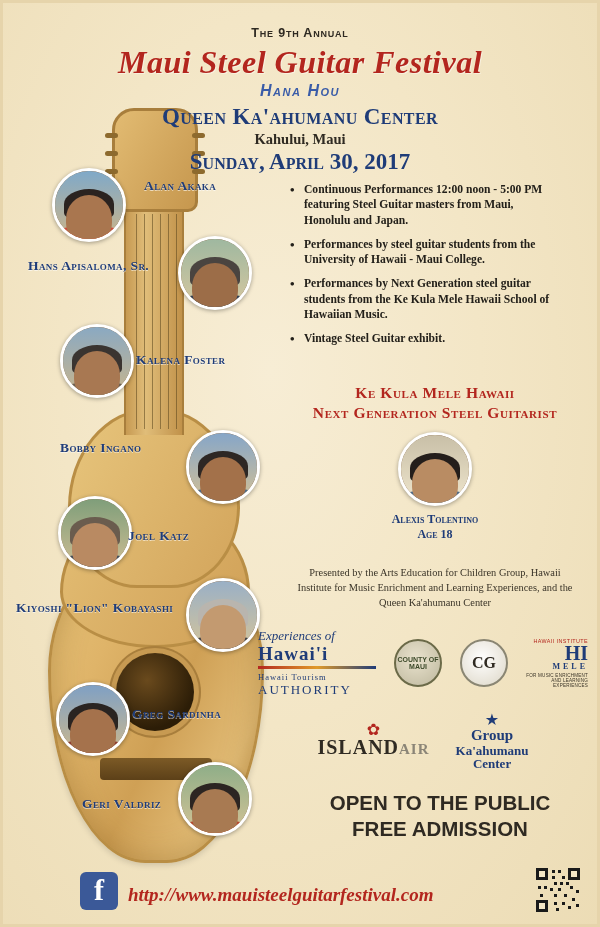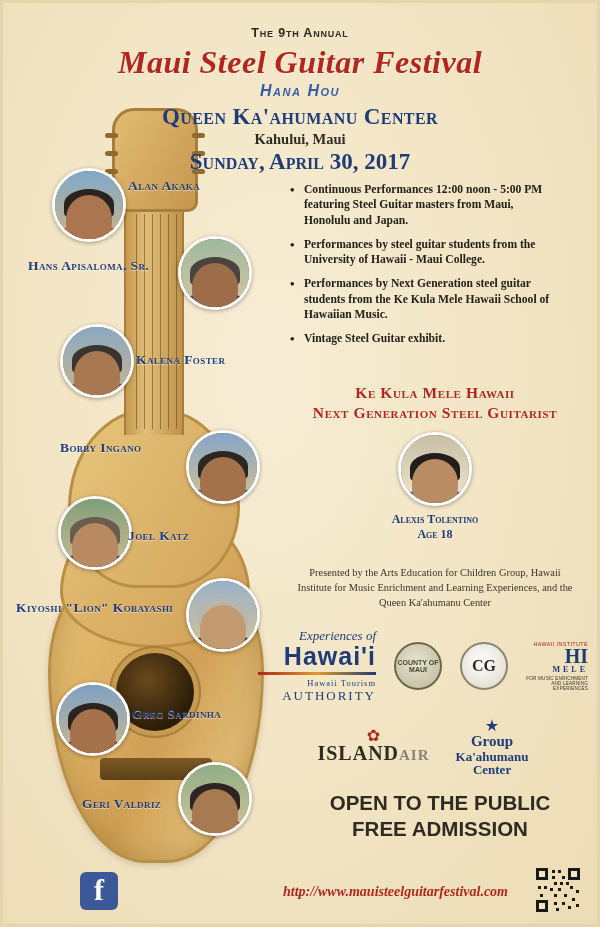--- a/index.html
+++ b/index.html
@@ -132,23 +132,23 @@
 
   
   .presented {
     position:absolute; left: 292px; top: 565px; width: 286px; text-align:center;
     font-size: 10.4px; line-height:1.45; color:#3a3428; font-family:"Liberation Serif", serif;
   }
 
   
   .sponsors { position:absolute; left: 258px; top: 628px; width: 330px; }
   .srow1 { display:flex; align-items:center; justify-content:space-between; }
-  .logo-exp { width: 118px; text-align:right; }
+  .logo-exp { width: 118px; text-align:left; }
   .logo-exp .l1 { font-family:"Liberation Serif", serif; font-style:italic; font-size:13px; color:#1f3c78; }
-  .logo-exp .l2 { font-family:Liberation Sans, sans-serif; font-weight:bold; font-size:25px; color:#1f3c78; letter-spacing:1px; line-height:1; }
+  .logo-exp .l2 { font-family:Liberation Serif, serif; font-weight:bold; font-size:19px; color:#1f3c78; letter-spacing:1px; line-height:1; }
   .logo-exp .bar { height:3px; background:linear-gradient(90deg,#b3261e,#e09a2a,#1f3c78); margin:3px 0; }
   .logo-exp .l3 { font-family:"Liberation Serif", serif; font-size:8.5px; color:#1f3c78; letter-spacing:1px; }
   .logo-exp .l4 { font-family:"Liberation Serif", serif; font-size:13px; color:#1f3c78; letter-spacing:2px; }
   .logo-seal {
     width: 48px; height: 48px; border-radius:50%;
     background: radial-gradient(circle at 45% 40%, #e9e2cd, #bdb79d);
     border:2px solid #6b6a48; display:flex; align-items:center; justify-content:center;
     font-size:7px; color:#3d4a2a; text-align:center; line-height:1.05; font-weight:bold;
   }
   .logo-cg {
@@ -180,22 +180,22 @@
     font-size: 20.5px; font-weight:bold; color:#2f2a22; line-height:1.25;
     font-family:"Liberation Sans", sans-serif;
   }
   .fb {
     position:absolute; left: 80px; top: 872px; width: 38px; height: 38px;
     background:#3b5998; border-radius:6px; color:#fff;
     font-family:"Liberation Serif", serif; font-weight:bold; font-size:30px;
     text-align:center; line-height:36px;
   }
   .url {
-    position:absolute; left: 128px; top: 884px; width: 380px; text-align:right;
-    font-size: 14px; font-weight:bold; font-style:italic; color:#b3261e;
+    position:absolute; left: 128px; top: 884px; width: 380px; text-align:left;
+    font-size: 19px; font-weight:bold; font-style:italic; color:#b3261e;
     font-family:"Liberation Serif", serif;
   }
   .qr { position:absolute; left: 536px; top: 868px; width: 44px; height: 44px; }
   .qr div { position:absolute; background:#1a1a1a; }
 </style>
 </head>
 <body>
 
 <div id="poster">
 
@@ -231,21 +231,21 @@
   <div class="hdr date">Sunday, April 30, 2017</div>
 
   <div class="performer" style="left:52px; top:168px;">
     <div class="photo">
       <div class="sky" style="background:linear-gradient(180deg,#7fa9c9,#cbb489);"></div>
       <div class="shoulders" style="background:#cf4a3b;"></div>
       <div class="hair" style="background:#2b2320;"></div>
       <div class="face" style="background:#a9764f;"></div>
     </div>
   </div>
-  <div class="pname" style="left:128px; top:178px;">Alan Akaka</div>
+  <div class="pname" style="left:144px; top:178px;">Alan Akaka</div>
 
   <div class="performer" style="left:178px; top:236px;">
     <div class="photo">
       <div class="sky" style="background:linear-gradient(180deg,#9fb8a0,#d6c79f);"></div>
       <div class="shoulders" style="background:#2e3d55;"></div>
       <div class="hair" style="background:#4a4440;"></div>
       <div class="face" style="background:#9c6d48;"></div>
     </div>
   </div>
   <div class="pname" style="left:28px; top:258px;">Hans Apisaloma, Sr.</div>

